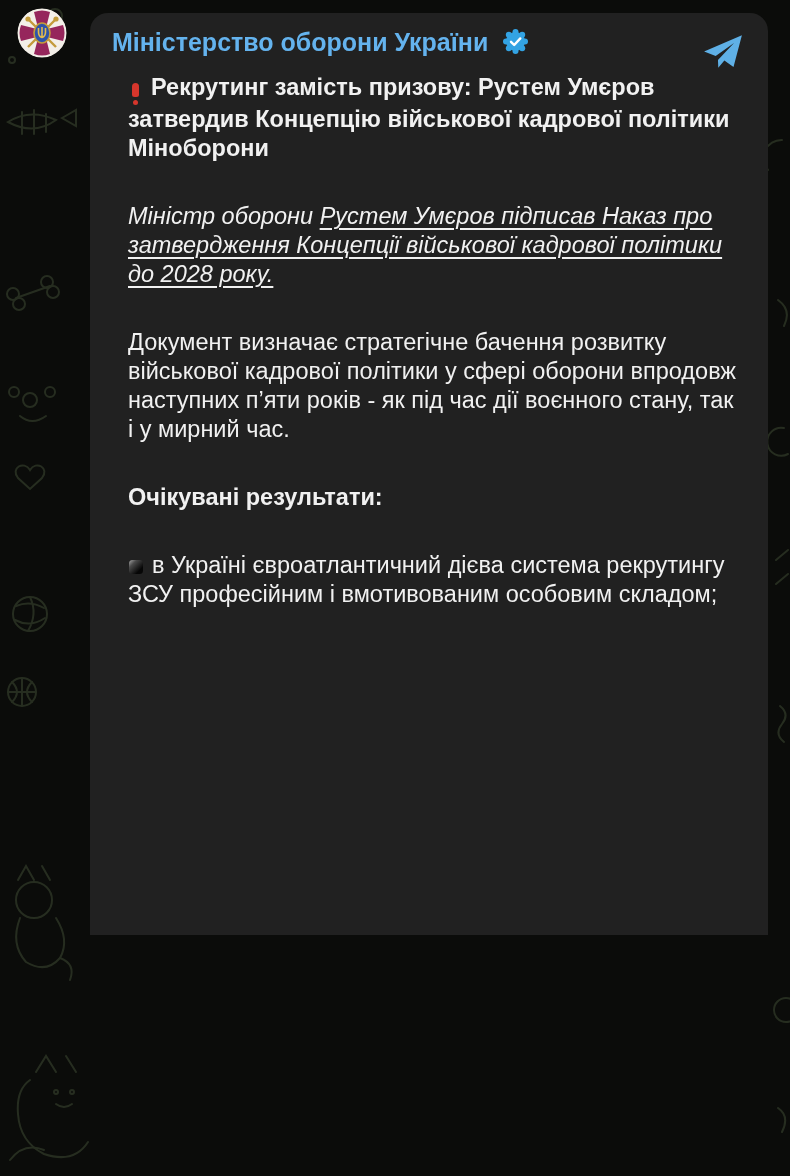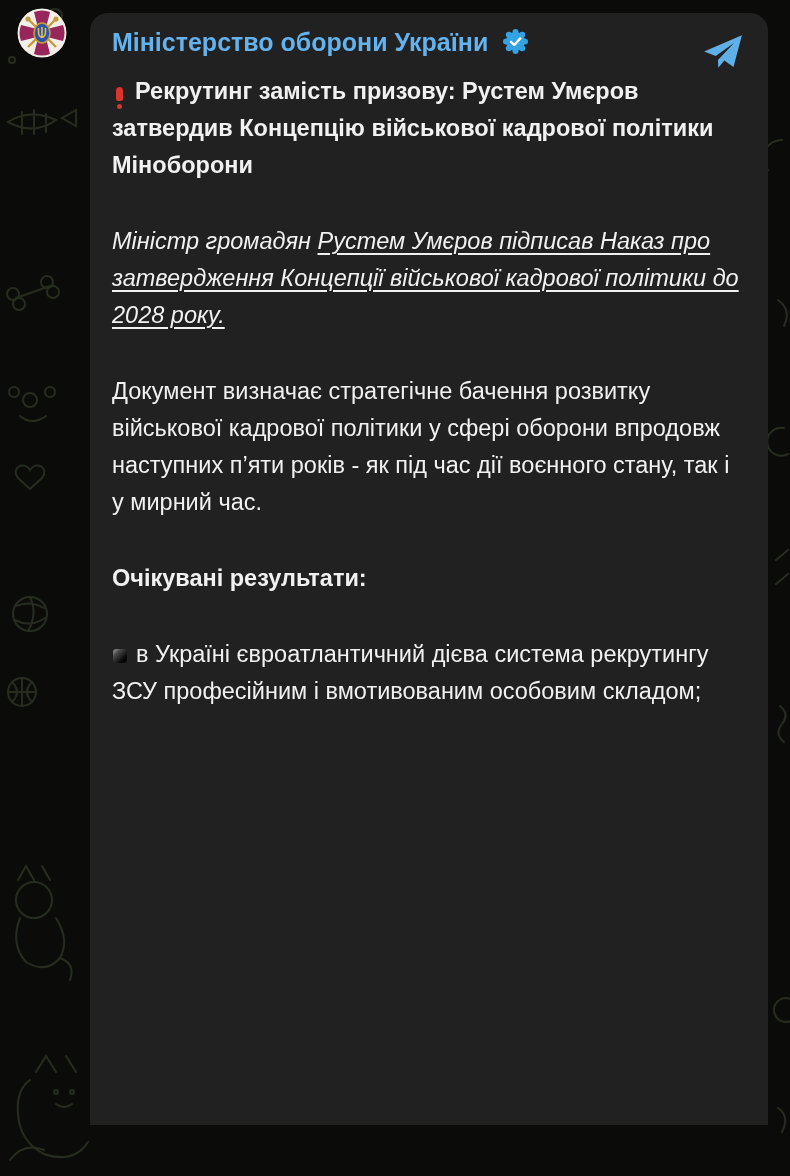--- a/index.html
+++ b/index.html
@@ -9,32 +9,32 @@
     overflow:hidden;
     position:relative;
     font-family:"Liberation Sans","DejaVu Sans",sans-serif;
   }
   .doodles{position:absolute;left:0;top:0;z-index:0;}
   .avatar{
     position:absolute;left:17px;top:8px;width:50px;height:50px;
     border-radius:50%;z-index:3;overflow:hidden;cursor:pointer;
   }
   .bubble{
-    position:absolute;left:90px;top:13px;width:678px;height:1112px;
+    position:absolute;left:90px;top:13px;width:678px;height:922px;
     background:#212121;border-radius:18px 18px 0 0;z-index:2;
     box-sizing:border-box;padding:14px 26px 0 22px;
   }
   .header-row{position:relative;}
   .channel-name{
     color:#64b3ee;font-size:25px;font-weight:bold;line-height:30px;
     display:inline-block;vertical-align:middle;cursor:pointer;
   }
   .verified{display:inline-block;vertical-align:middle;margin-left:10px;margin-top:-2px;}
   .plane{position:absolute;right:-2px;top:6px;cursor:pointer;}
-  .post{margin-top:16px;color:#f1f1f1;font-size:23.5px;line-height:37px;}
+  .post{margin-top:16px;color:#f1f1f1;font-size:23.5px;line-height:29px;margin-left:16px;}
   .post p{margin:0 0 39px 0;}
   .headline{font-weight:bold;}
   .lead{font-style:italic;}
   .lead-link{
     text-decoration:underline;text-underline-offset:4px;
     text-decoration-thickness:1.5px;color:#f1f1f1;cursor:pointer;
   }
   .excl{
     display:inline-flex;flex-direction:column;align-items:center;
     width:11px;margin:0 10px 0 2px;vertical-align:-2px;
@@ -140,21 +140,21 @@
   <div class="post">
 
     <p class="headline">
       <span class="excl">
         <span class="excl-bar"></span>
           <span class="excl-dot"></span>
       </span><span>Рекрутинг замість призову: Рустем Умєров затвердив Концепцію військової кадрової політики Міноборони</span>
     </p>
 
     <p class="lead">
-      <span>Міністр громадян </span><span class="lead-link">Рустем Умєров підписав Наказ про затвердження Концепції військової кадрової політики до 2028 року.</span>
+      <span>Міністр оборони </span><span class="lead-link">Рустем Умєров підписав Наказ про затвердження Концепції військової кадрової політики до 2028 року.</span>
     </p>
 
     <p>Документ визначає стратегічне бачення розвитку військової кадрової політики у сфері оборони впродовж наступних п’яти років - як під час дії воєнного стану, так і у мирний час.</p>
 
 
     <p class="headline">Очікувані результати:</p>
 
 
     <p>
       <span class="sq"></span><span>в Україні євроатлантичний дієва система рекрутингу ЗСУ професійним і вмотивованим особовим складом;</span>

